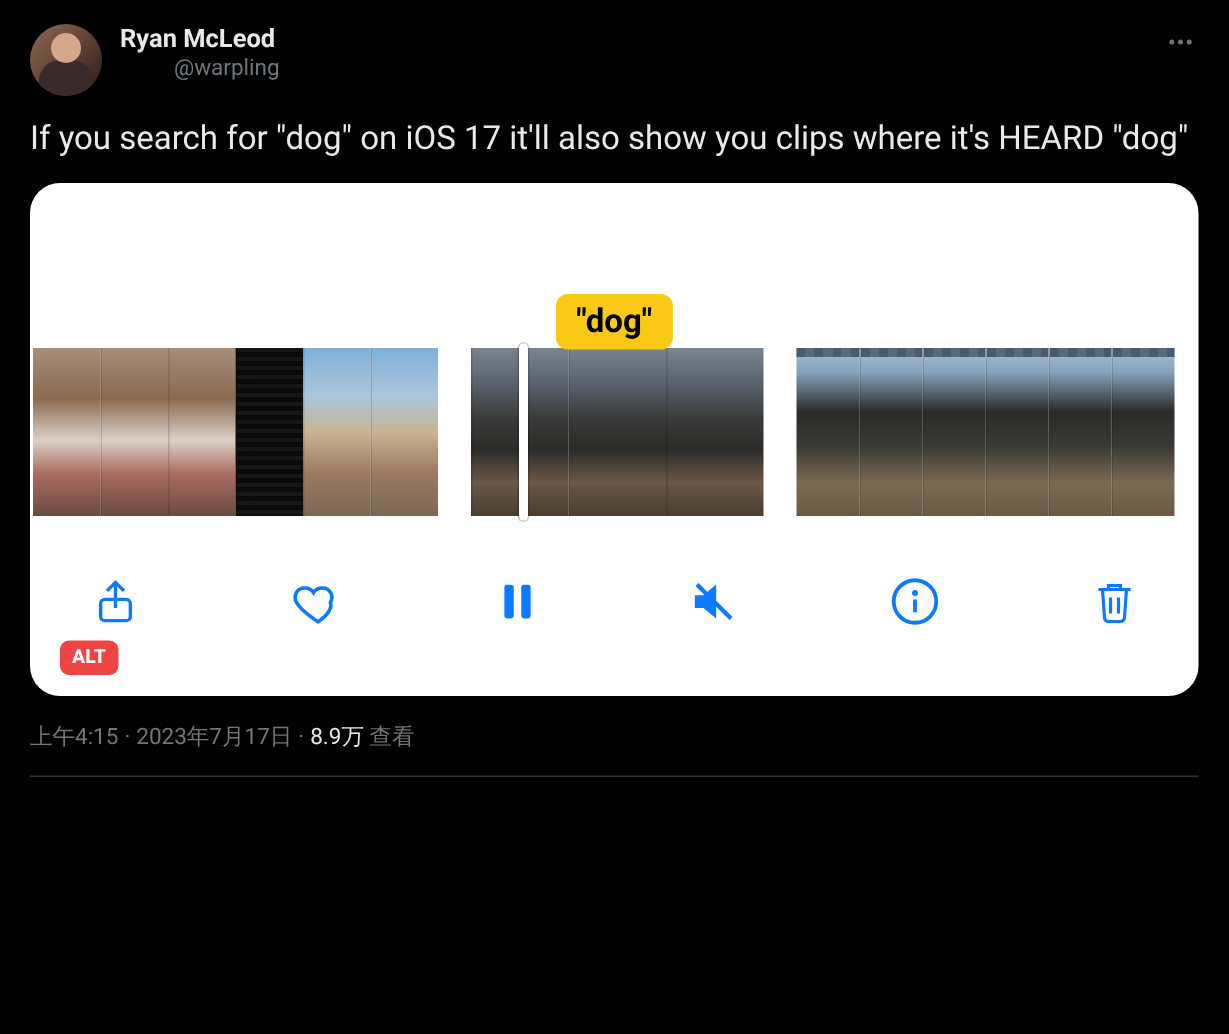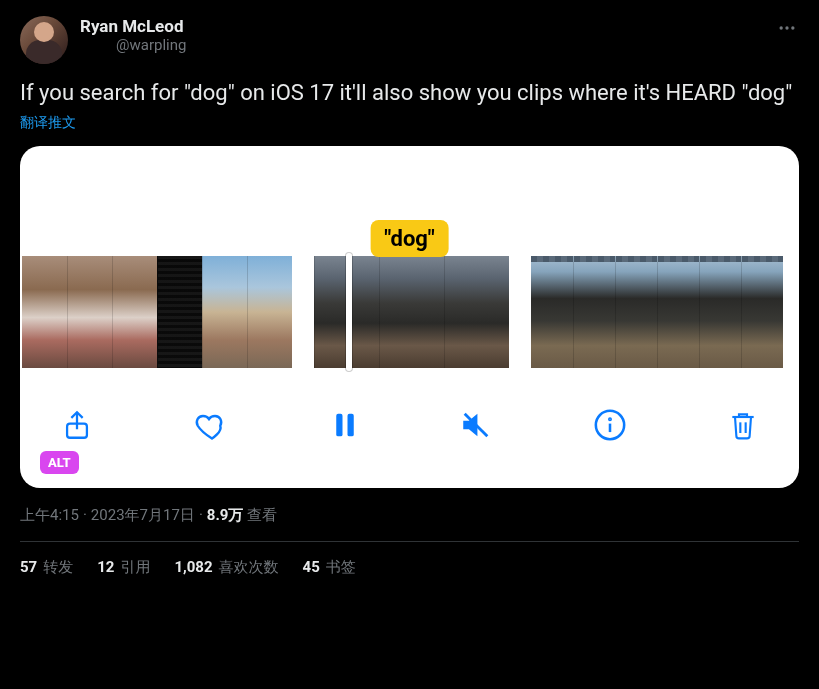--- a/index.html
+++ b/index.html
@@ -174,36 +174,36 @@
       color: #0a7bff;
       cursor: pointer;
       display: flex;
       align-items: center;
       justify-content: center;
     }
     .alt-badge {
       position: absolute;
       left: 20px;
       bottom: 14px;
-      background: #d946ef;
+      background: #ef4444;
       color: #fff;
       font-weight: 800;
       font-size: 13px;
       padding: 4px 8px;
       border-radius: 6px;
       display: flex;
       justify-content: center;
     }
     .meta-line {
       margin-top: 18px;
       font-size: 15px;
       color: #71767b;
     }
     .meta-line .sep { margin: 0 4px; }
-    .meta-line .views-count { font-weight: 700; color: #e7e9ea; }
+    .meta-line .views-count { font-weight: 400; color: #e7e9ea; }
     .divider {
       height: 1px;
       background: #2f3336;
       margin-top: 16px;
     }
     .stats-row {
       display: flex;
       gap: 24px;
       padding-top: 16px;
       font-size: 15px;
@@ -226,21 +226,20 @@
     <div class="more-button">
       <svg width="20" height="20" viewBox="0 0 24 24" fill="currentColor">
           <circle cx="5" cy="12" r="2"></circle>
           <circle cx="12" cy="12" r="2"></circle>
           <circle cx="19" cy="12" r="2"></circle>
         </svg>
     </div>
   </div>
 
   <div class="tweet-body">If you search for "dog" on iOS 17 it'll also show you clips where it's HEARD "dog"</div>
-  <div class="translate-link">翻译推文</div>
 
   <div class="media-card">
     <div class="white-top"></div>
     <div class="dog-label">"dog"</div>
     <div class="label-arrow"></div>
 
     <div class="strip-zone">
       <div class="clip-group g1">
         <div class="frame"></div>
         <div class="frame"></div>
@@ -310,32 +309,14 @@
 
     <div class="alt-badge">ALT</div>
   </div>
 
   <div class="meta-line">
     <span>上午4:15</span><span class="sep">·</span><span>2023年7月17日</span><span class="sep">·</span><span class="views-count">8.9万</span> <span>查看</span>
   </div>
 
   <div class="divider"></div>
 
-  <div class="stats-row">
-    <div class="stat">
-      <span class="num">57</span>
-      <span class="label">转发</span>
-    </div>
-    <div class="stat">
-      <span class="num">12</span>
-      <span class="label">引用</span>
-    </div>
-    <div class="stat">
-      <span class="num">1,082</span>
-      <span class="label">喜欢次数</span>
-    </div>
-    <div class="stat">
-      <span class="num">45</span>
-      <span class="label">书签</span>
-    </div>
-  </div>
 
 </div>
 
 </body></html>

